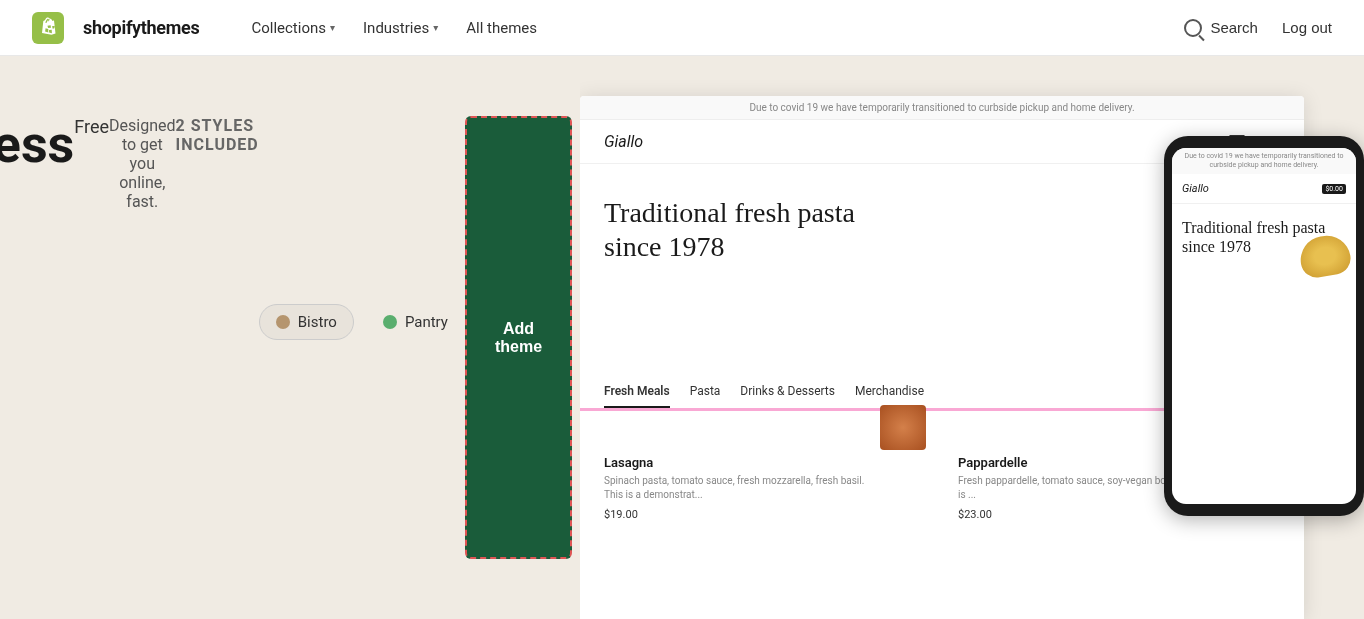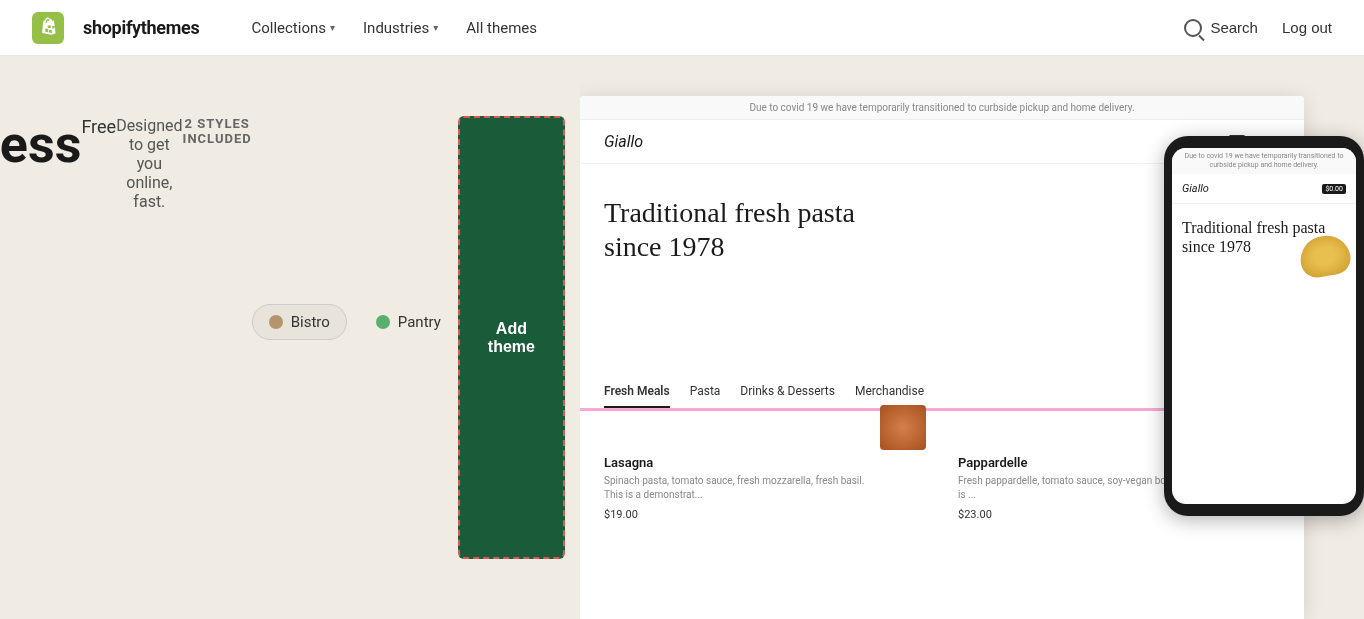--- a/index.html
+++ b/index.html
@@ -131,27 +131,26 @@
       color: #333;
       margin-bottom: 12px;
     }
     .theme-desc {
       font-size: 16px;
       color: #555;
       margin-bottom: 32px;
       text-align: center;
     }
     .styles-label {
-      font-size: 13px;
+      font-size: 16px;
       font-weight: 700;
       letter-spacing: 1px;
       color: #666;
       text-transform: uppercase;
       margin-bottom: 16px;
-      text-align: center;
     }
     .style-options {
       display: flex;
       gap: 12px;
       margin-bottom: 32px;
       align-items: center;
     }
     .style-option {
       display: flex;
       align-items: center;

